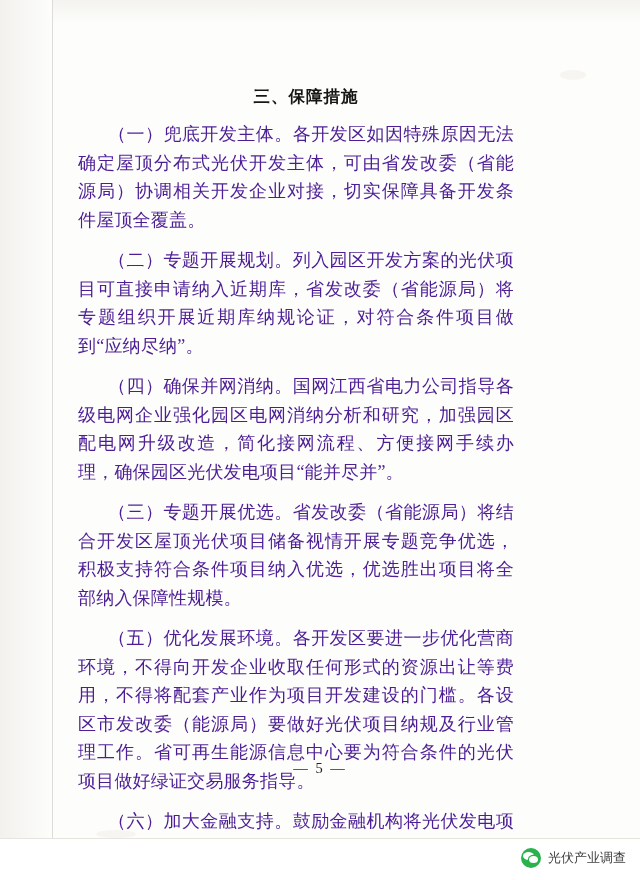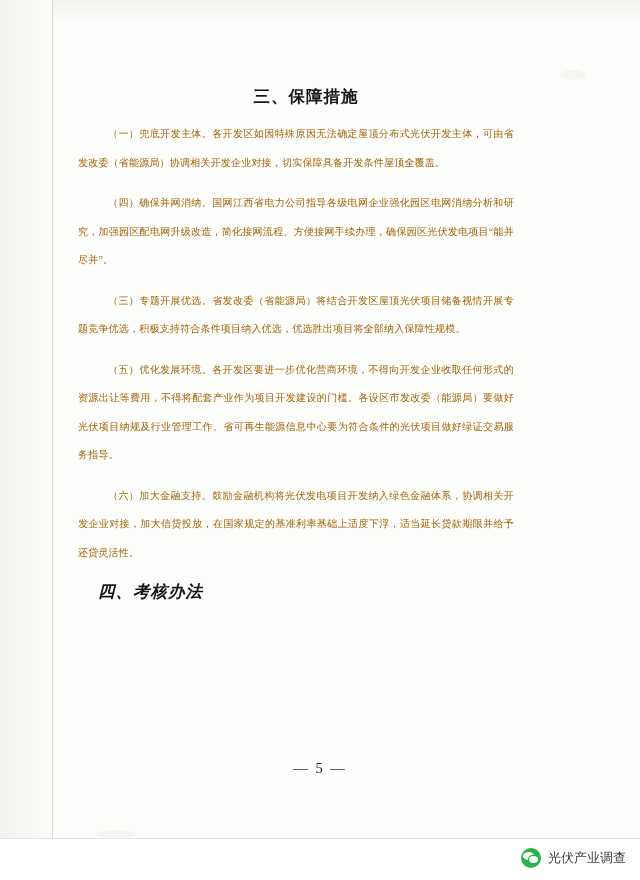--- a/index.html
+++ b/index.html
@@ -59,27 +59,27 @@
   }
   .heading-tail {
     font-size: 16.5px;
     font-weight: bold;
     letter-spacing: 1px;
     margin: 14px 0 0 20px;
     color: #161616;
     font-style: italic;
   }
   p.para {
-    font-size: 10px;
+    font-size: 18px;
     line-height: 28.5px;
     text-align: justify;
     text-justify: inter-ideograph;
     margin: 12px 0 1px 0;
     text-indent: 30px;
-    color: #a16207;
+    color: #4c1d95;
     letter-spacing: 0.2px;
   }
   .pagenum {
     position: absolute;
     left: 0;
     top: 760px;
     width: 640px;
     text-align: center;
     font-size: 14.5px;
     color: #222;
@@ -148,20 +148,21 @@
   <div class="vrule"></div>
 
   <div class="spot" style="left:96px; top:830px; width:40px; height:8px;"></div>
   <div class="spot" style="left:560px; top:70px; width:26px; height:10px;"></div>
 
   <div class="content">
 
     <div class="heading">三、保障措施</div>
 
     <p class="para">（一）兜底开发主体。各开发区如因特殊原因无法确定屋顶分布式光伏开发主体，可由省发改委（省能源局）协调相关开发企业对接，切实保障具备开发条件屋顶全覆盖。</p>
+    <p class="para">（二）专题开展规划。列入园区开发方案的光伏项目可直接申请纳入近期库，省发改委（省能源局）将专题组织开展近期库纳规论证，对符合条件项目做到“应纳尽纳”。</p>
     <p class="para">（四）确保并网消纳。国网江西省电力公司指导各级电网企业强化园区电网消纳分析和研究，加强园区配电网升级改造，简化接网流程、方便接网手续办理，确保园区光伏发电项目“能并尽并”。</p>
     <p class="para">（三）专题开展优选。省发改委（省能源局）将结合开发区屋顶光伏项目储备视情开展专题竞争优选，积极支持符合条件项目纳入优选，优选胜出项目将全部纳入保障性规模。</p>
     <p class="para">（五）优化发展环境。各开发区要进一步优化营商环境，不得向开发企业收取任何形式的资源出让等费用，不得将配套产业作为项目开发建设的门槛。各设区市发改委（能源局）要做好光伏项目纳规及行业管理工作。省可再生能源信息中心要为符合条件的光伏项目做好绿证交易服务指导。</p>
     <p class="para">（六）加大金融支持。鼓励金融机构将光伏发电项目开发纳入绿色金融体系，协调相关开发企业对接，加大信贷投放，在国家规定的基准利率基础上适度下浮，适当延长贷款期限并给予还贷灵活性。</p>
 
     <div class="heading-tail">四、考核办法</div>
 
   </div>
 
   <div class="pagenum">— 5 —</div>

